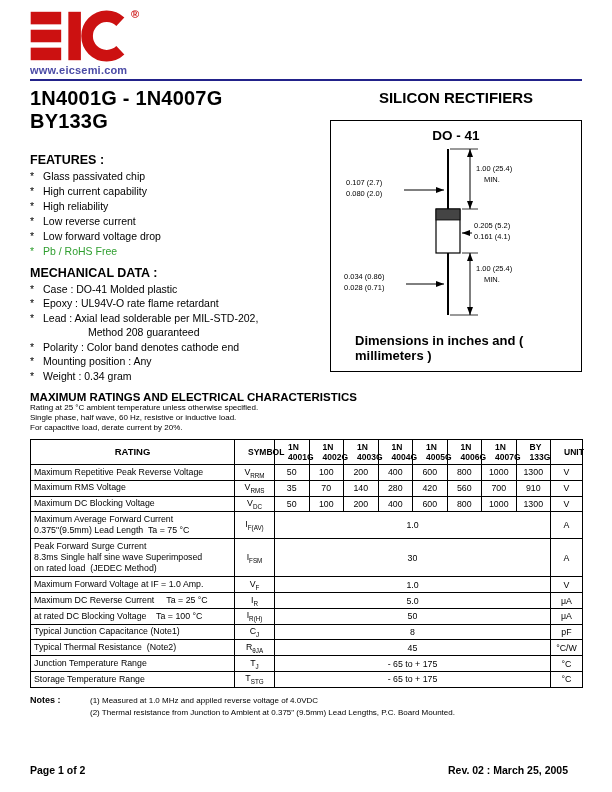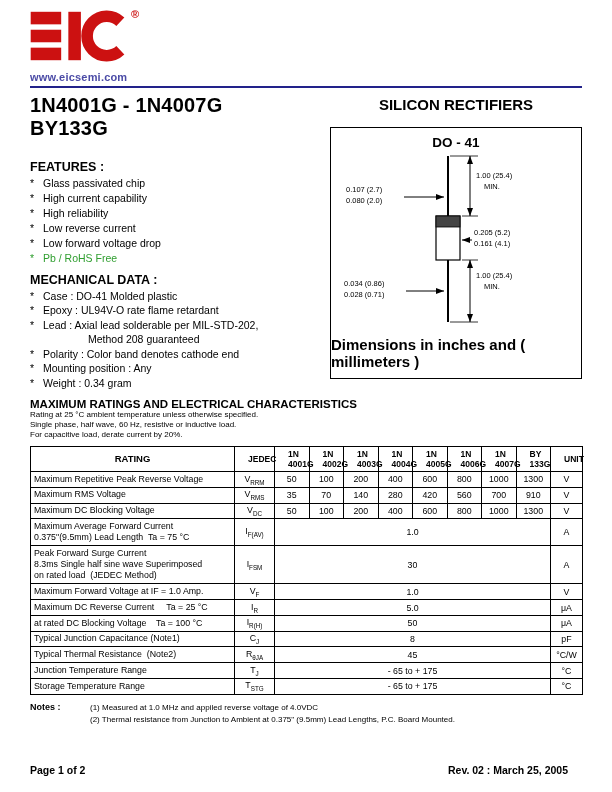--- a/index.html
+++ b/index.html
@@ -6,42 +6,42 @@
   html,body { background:#fff; }
   .page {
     width:612px; height:792px; background:#fff; position:relative;
     padding:10px 30px 0 30px; color:#000; overflow:hidden;
     font-family:"Liberation Sans", sans-serif;
   }
   
   .logo-wrap { position:relative; width:130px; }
   .logo { display:block; width:100px; height:52px; }
   .reg { position:absolute; left:101px; top:-2px; color:#cc1111; font-size:11px; font-weight:bold; }
-  .website { color:#4b4ba6; font-weight:bold; font-size:11px; margin-top:9px; letter-spacing:0.2px; }
+  .website { color:#4b4ba6; font-weight:bold; font-size:11px; margin-top:2px; letter-spacing:0.2px; }
   .rule { height:2px; background:#22228a; margin-top:3px; }
   
   .cols { display:flex; margin-top:6px; }
   .leftcol { width:300px; }
   .rightcol { width:252px; margin-left:auto; }
   .part { font-size:20px; font-weight:bold; line-height:1.15; letter-spacing:0.2px; }
   .prv-block { margin-top:22px; }
   .prv-line { font-size:15px; font-weight:bold; margin-top:5px; }
   .sec-heading { font-size:12.5px; font-weight:bold; }
   .features-heading { margin-top:20px; }
   .feat-line { font-size:10.5px; margin-top:3px; display:flex; }
   .star { width:13px; flex:0 0 13px; }
   .green { color:#2f9e2f; }
   .mech-heading { margin-top:9px; }
   .mech-line { font-size:10.5px; margin-top:2.5px; display:flex; }
   .mech-line.cont { padding-left:58px; }
   
   .family-title { font-size:15px; font-weight:bold; text-align:center; line-height:1.5; }
   .do41-box { border:1px solid #000; margin-top:10px; height:252px; display:flex; flex-direction:column; align-items:center; }
   .do41-title { font-size:13.5px; font-weight:bold; margin-top:7px; }
-  .do41-caption { font-size:15px; font-weight:bold; margin-top:auto; padding-bottom:8px; }
+  .do41-caption { font-size:13px; font-weight:bold; margin-top:auto; padding-bottom:8px;margin-left:24px; }
   .diagram { display:block; }
   
   .ratings-heading { font-size:11.5px; font-weight:bold; margin-top:9px; }
   .cond { font-size:8px; line-height:1.3; }
   
   table { border-collapse:collapse; margin-top:5px; width:552px; table-layout:fixed; }
   th, td { border:1px solid #000; }
   th { font-size:8.5px; font-weight:bold; padding:2px 13px; text-align:center; vertical-align:middle; }
   th.rating-col { font-size:9.5px; }
   th .hl { line-height:1.2; }
@@ -199,21 +199,21 @@
         <col style="width:34.5px">
       <col style="width:34.5px">
         <col style="width:34.5px">
         <col style="width:34.5px">
         <col style="width:34.5px">
       <col style="width:32px">
     </colgroup>
     <tbody>
         <tr>
       <th class="rating-col">RATING</th>
-      <th>JEDEC</th>
+      <th>SYMBOL</th>
       <th>
             <div class="hl">1N</div>
             <div class="hl">4001G</div>
           </th>
       <th>
             <div class="hl">1N</div>
             <div class="hl">4002G</div>
           </th>
       <th>
             <div class="hl">1N</div>

